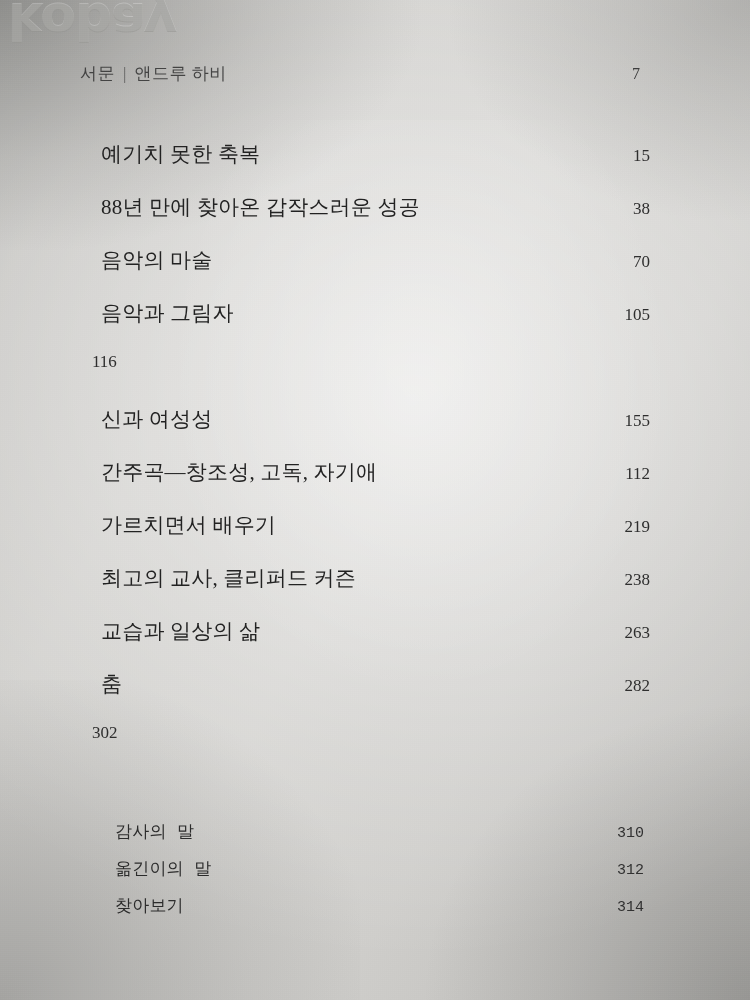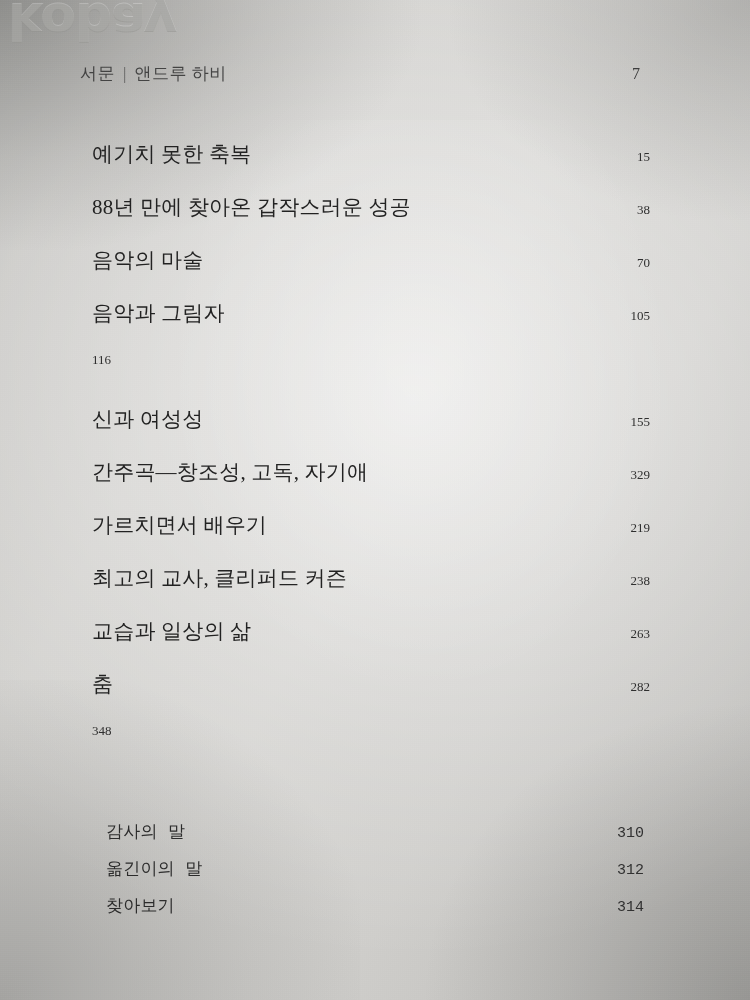--- a/index.html
+++ b/index.html
@@ -125,23 +125,24 @@
     display: flex;
     align-items: baseline;
     justify-content: space-between;
     height: 53px;
   }
   .toc-entry .t-label {
     font-size: 21px;
     color: #222222;
     letter-spacing: 0.2px;
     white-space: nowrap;
+    margin-left: 9px;
   }
   .toc-entry .t-page {
-    font-size: 13px;
+    font-size: 17px;
     color: #2e2e2e;
     padding-right: 2px;
   }
 
   .toc-back {
     position: absolute;
     left: 106px;
     top: 820px;
     width: 540px;
   }
@@ -217,21 +218,21 @@
         <span class="t-page">116</span>
       </div>
 
       <div class="toc-entry">
         <span class="t-label">신과 여성성</span>
         <span class="t-page">155</span>
       </div>
 
       <div class="toc-entry">
         <span class="t-label">간주곡—창조성, 고독, 자기애</span>
-        <span class="t-page">329</span>
+        <span class="t-page">112</span>
       </div>
 
       <div class="toc-entry">
         <span class="t-label">가르치면서 배우기</span>
         <span class="t-page">219</span>
       </div>
 
       <div class="toc-entry">
         <span class="t-label">최고의 교사, 클리퍼드 커즌</span>
         <span class="t-page">238</span>
@@ -241,21 +242,21 @@
         <span class="t-label">교습과 일상의 삶</span>
         <span class="t-page">263</span>
       </div>
 
       <div class="toc-entry">
         <span class="t-label">춤</span>
         <span class="t-page">282</span>
       </div>
 
       <div class="toc-entry">
-        <span class="t-page">348</span>
+        <span class="t-page">302</span>
       </div>
 
     </div>
 
     <div class="toc-back">
 
       <div class="toc-entry">
         <span class="t-label">감사의 말</span>
         <span class="t-page">310</span>
       </div>

